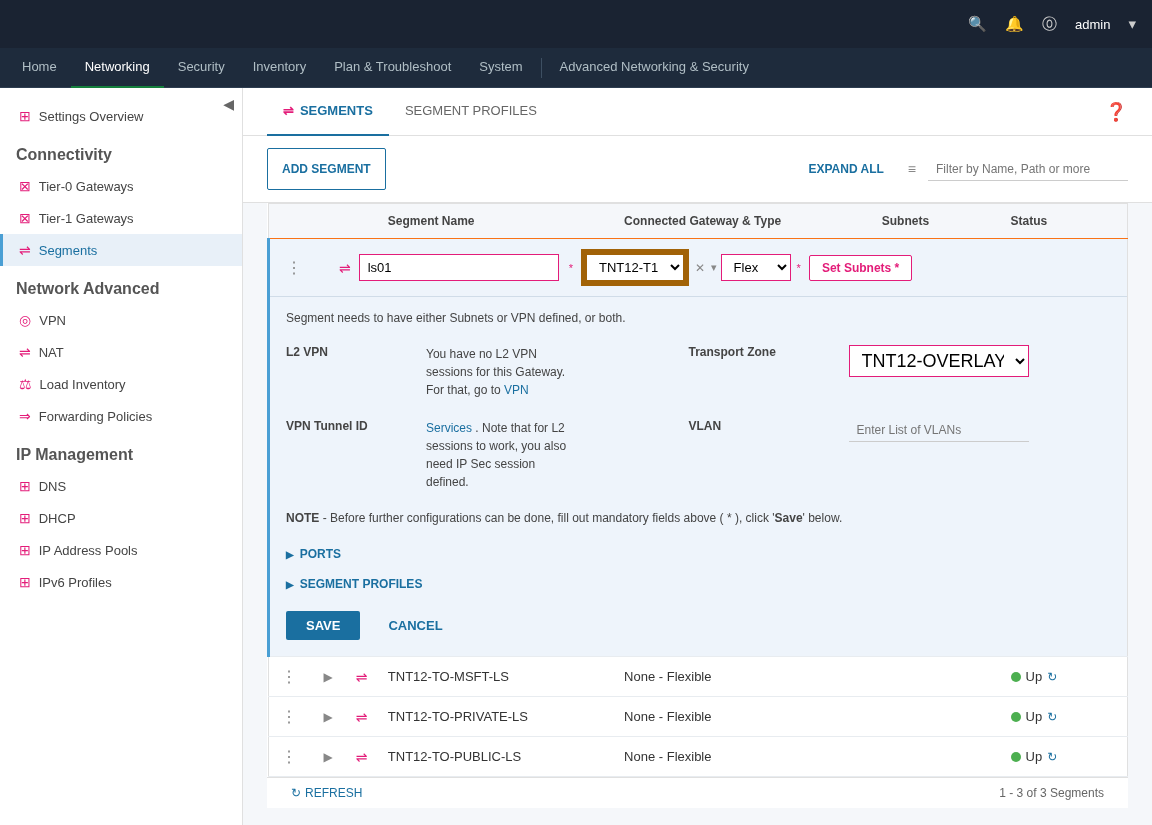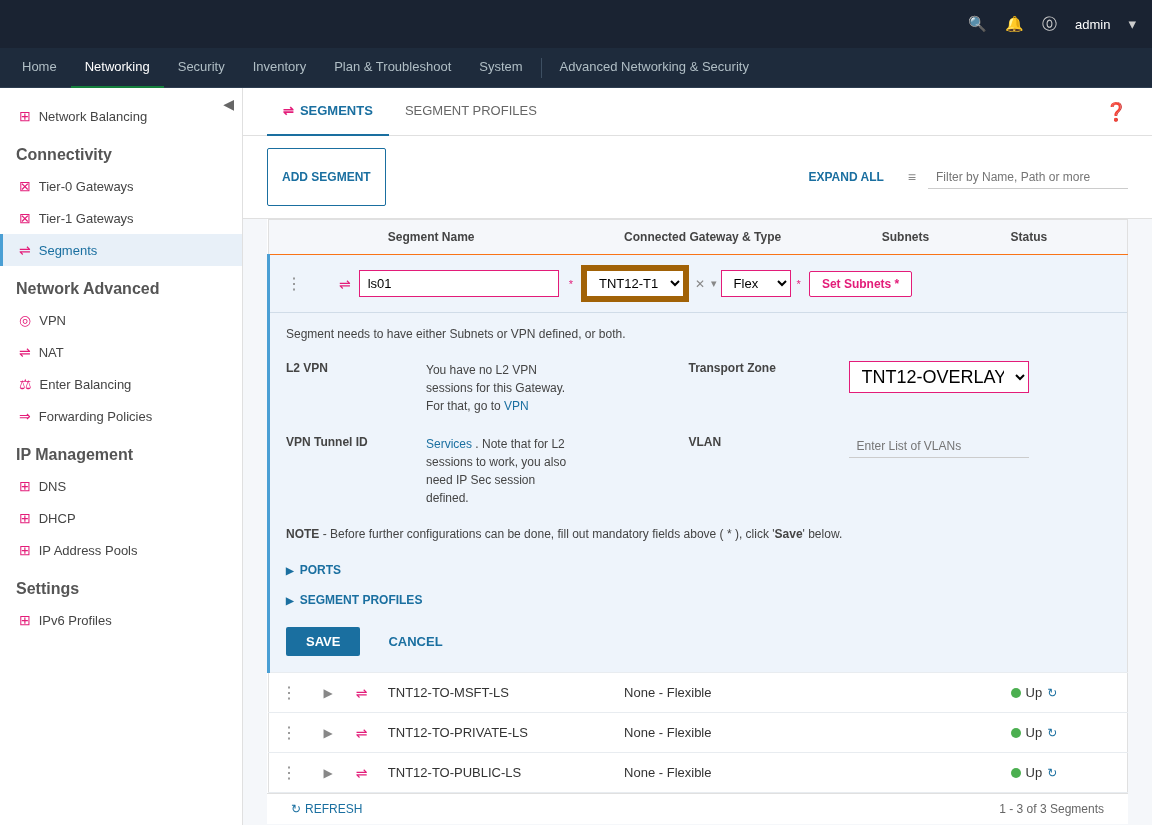--- a/index.html
+++ b/index.html
@@ -168,21 +168,21 @@
       padding: 12px 24px;
       display: flex;
       align-items: center;
       gap: 12px;
       border-bottom: 1px solid #e0e0e0;
     }
     .btn-add {
       border: 1px solid #1a6fa0;
       color: #1a6fa0;
       background: #fff;
-      padding: 21px 14px;
+      padding: 13px 14px;
       font-size: 12px;
       font-weight: 600;
       cursor: pointer;
       border-radius: 2px;
     }
     .expand-all {
       margin-left: auto;
       color: #1a6fa0;
       font-size: 12px;
       font-weight: 600;
@@ -434,21 +434,21 @@
 </div>
 
 <div class="layout">
 
   <div class="sidebar">
     <span class="sidebar-collapse">◀</span>
 
     <div style="padding-top: 12px;">
       <div class="sidebar-item">
         <span class="sidebar-icon">⊞</span>
-        <span>Network Balancing</span>
+        <span>Settings Overview</span>
       </div>
     </div>
 
     <div class="sidebar-section-label">Connectivity</div>
     <div class="sidebar-item">
       <span class="sidebar-icon">⊠</span>
       <span>Tier-0 Gateways</span>
     </div>
     <div class="sidebar-item">
       <span class="sidebar-icon">⊠</span>
@@ -463,42 +463,41 @@
     <div class="sidebar-item">
       <span class="sidebar-icon">◎</span>
       <span>VPN</span>
     </div>
     <div class="sidebar-item">
       <span class="sidebar-icon">⇌</span>
       <span>NAT</span>
     </div>
     <div class="sidebar-item">
       <span class="sidebar-icon">⚖</span>
-      <span>Enter Balancing</span>
+      <span>Load Inventory</span>
     </div>
     <div class="sidebar-item">
       <span class="sidebar-icon">⇒</span>
       <span>Forwarding Policies</span>
     </div>
 
     <div class="sidebar-section-label">IP Management</div>
     <div class="sidebar-item">
       <span class="sidebar-icon">⊞</span>
       <span>DNS</span>
     </div>
     <div class="sidebar-item">
       <span class="sidebar-icon">⊞</span>
       <span>DHCP</span>
     </div>
     <div class="sidebar-item">
       <span class="sidebar-icon">⊞</span>
       <span>IP Address Pools</span>
     </div>
 
-    <div class="sidebar-section-label">Settings</div>
     <div class="sidebar-item">
       <span class="sidebar-icon">⊞</span>
       <span>IPv6 Profiles</span>
     </div>
   </div>
 
   <div class="main-content">
 
     <div class="content-tabs">
       <div class="tab-item active">

